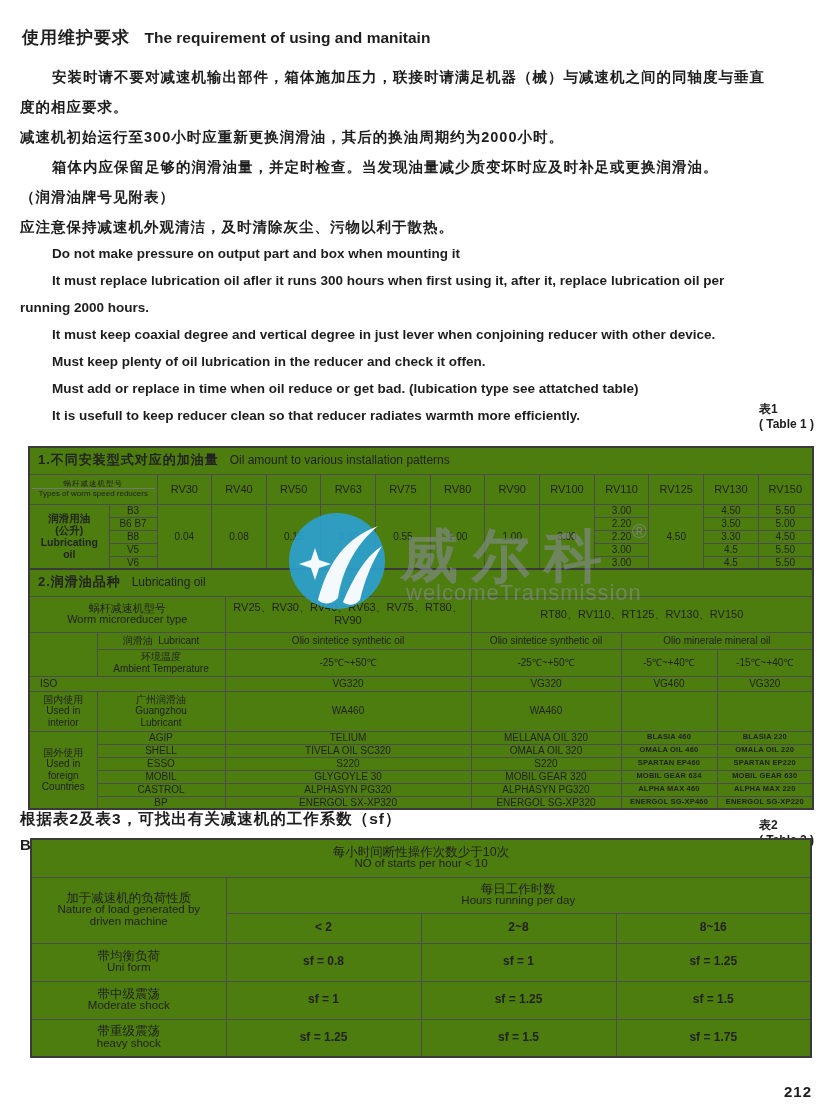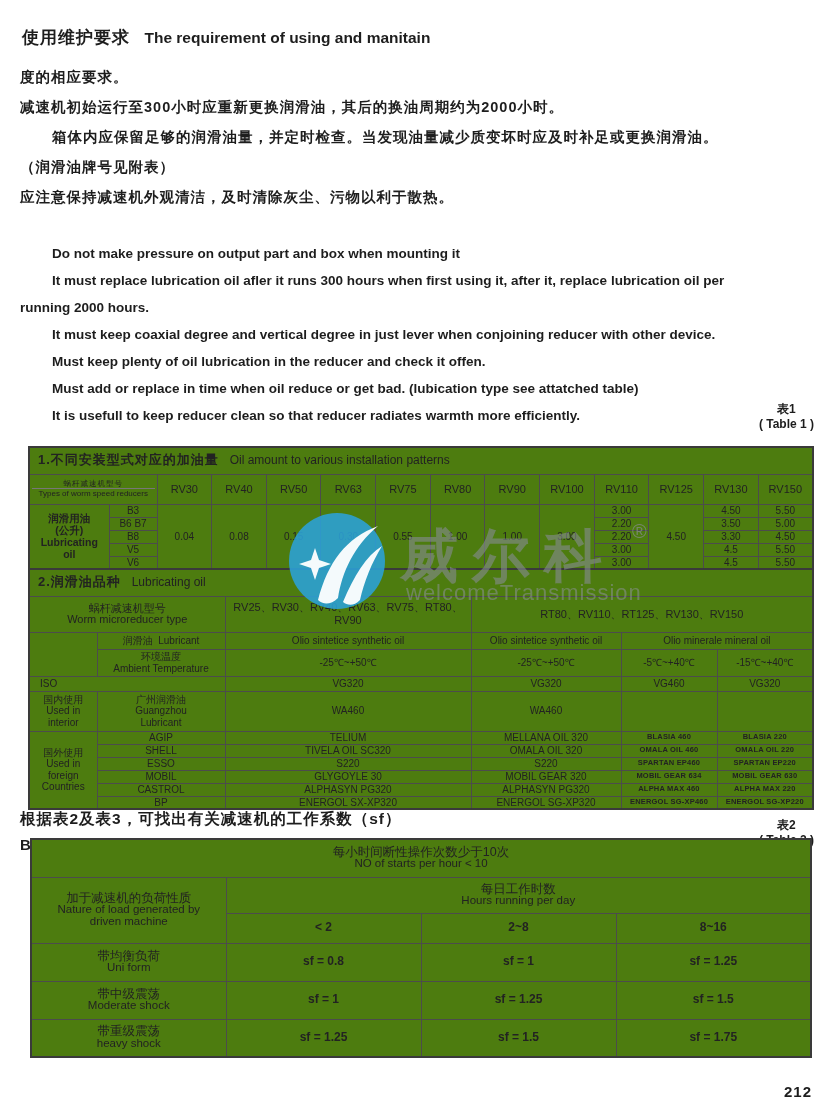--- a/index.html
+++ b/index.html
@@ -14,21 +14,21 @@
 
   .zh-block { position:absolute; left:20px; top:62px; width:790px; }
   .zh-block .line { font-size:14.5px; font-weight:600; letter-spacing:1px; height:30px; line-height:30px; }
   .zh-block .indent { padding-left:32px; }
 
   .en-block { position:absolute; left:20px; top:240px; width:790px; }
   .en-block .line { font-size:13.5px; font-weight:bold; height:27px; line-height:27px; }
   .en-block .indent { padding-left:32px; }
 
   
-  .cap { position:absolute; right:26px; text-align:center; font-weight:bold; font-size:12px; line-height:15px; }
+  .cap { position:absolute; right:26px; font-weight:bold; font-size:12px; line-height:15px; }
   .cap1 { top:402px; }
 
   
   table { border-collapse:collapse; table-layout:fixed; background:#4d7c0f; }
   td { border:1px solid #4c4c4c; text-align:center; vertical-align:middle;
        padding:0 2px; font-size:10px; line-height:1.15; color:#222; overflow:hidden; }
   .outer { border:2px solid #3a3a3a; }
 
   
   .tbl-wrap1 { position:absolute; left:28px; top:446px; width:784px; }
@@ -85,20 +85,21 @@
 <body>
 
 <div class="page">
 
   <div class="doc-title">
     <span class="zh">使用维护要求</span>
     <span class="en">The requirement of using and manitain</span>
   </div>
 
   <div class="zh-block">
+    <div class="line indent">安装时请不要对减速机输出部件，箱体施加压力，联接时请满足机器（械）与减速机之间的同轴度与垂直</div>
     <div class="line">度的相应要求。</div>
     <div class="line">减速机初始运行至300小时应重新更换润滑油，其后的换油周期约为2000小时。</div>
     <div class="line indent">箱体内应保留足够的润滑油量，并定时检查。当发现油量减少质变坏时应及时补足或更换润滑油。</div>
     <div class="line">（润滑油牌号见附表）</div>
     <div class="line">应注意保持减速机外观清洁，及时清除灰尘、污物以利于散热。</div>
   </div>
 
   <div class="en-block">
     <div class="line indent">Do not make pressure on output part and box when mounting it</div>
     <div class="line indent">It must replace lubrication oil afler it runs 300 hours when first using it, after it, replace lubrication oil per</div>

